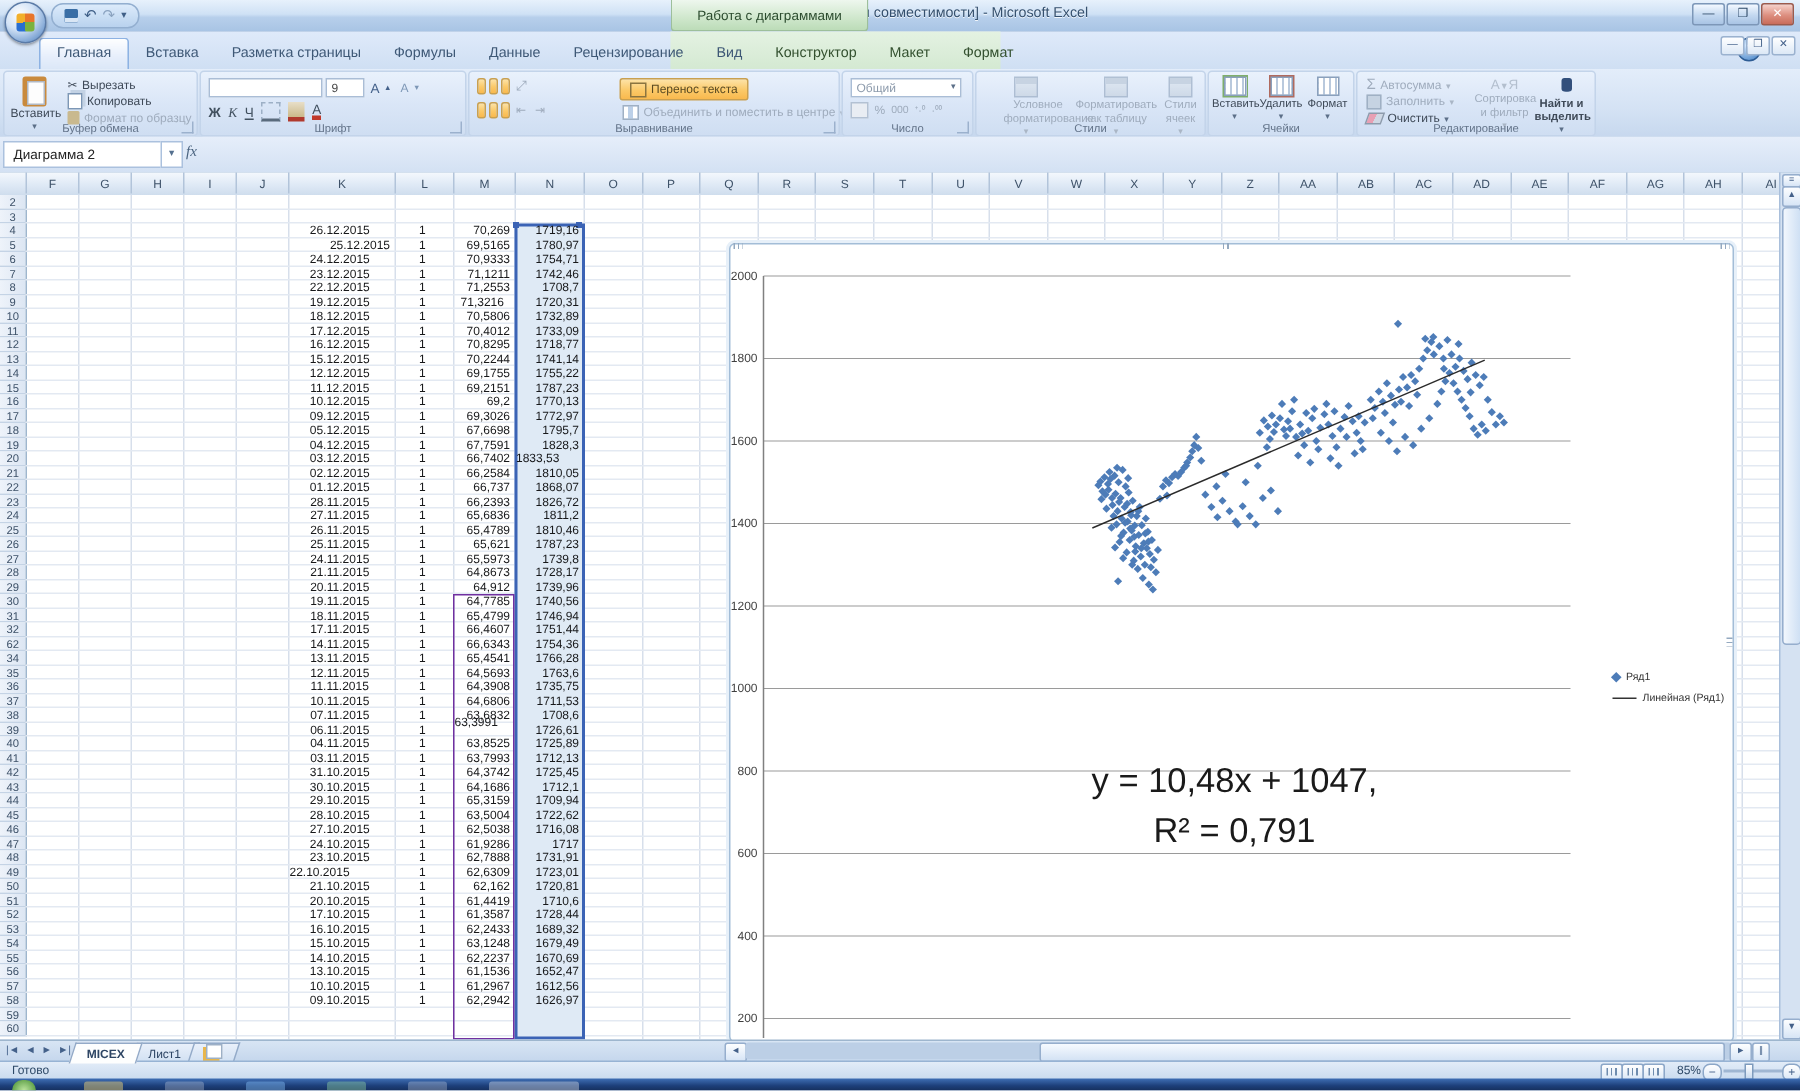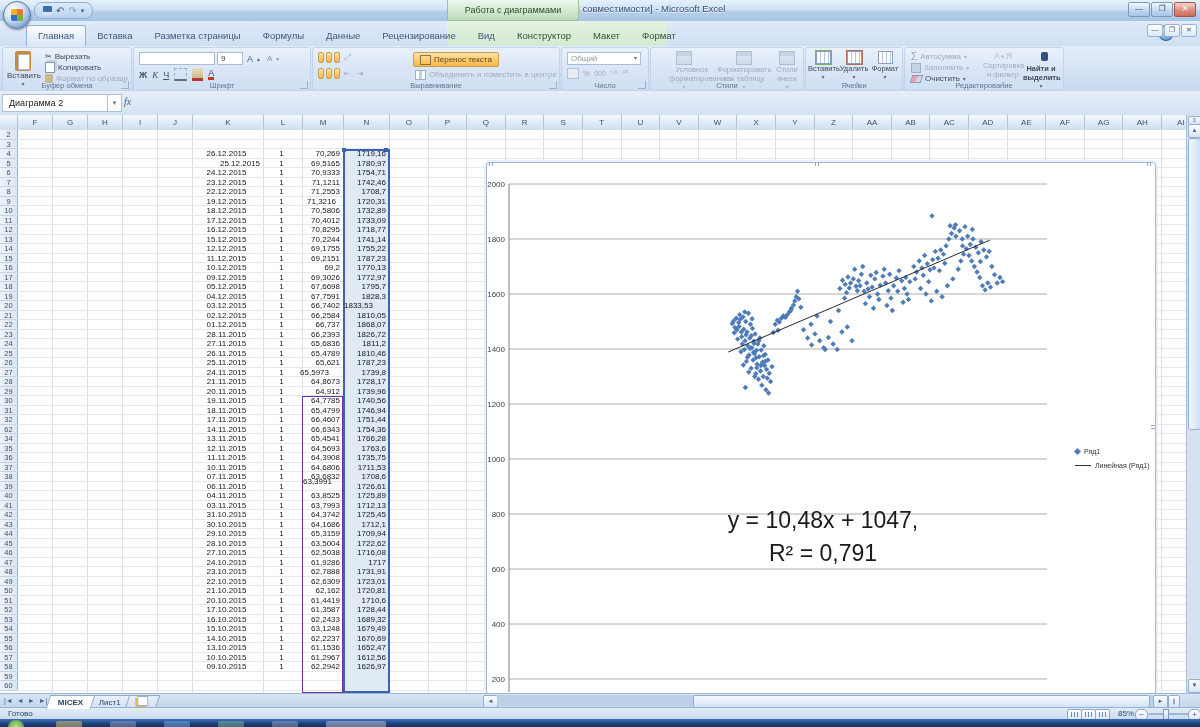--- a/index.html
+++ b/index.html
@@ -636,21 +636,21 @@
     <div class="cellv" style="left: 193px; width: 67px; top: 218.5px; height: 9.5px; line-height: 9.5px; text-align: center; padding-right: 0px; z-index: 3;">26.11.2015</div>
     <div class="cellv" style="left: 264px; width: 35px; top: 218.5px; height: 9.5px; line-height: 9.5px; text-align: center; padding-right: 0px; z-index: 3;">1</div>
     <div class="cellv" style="left: 303px; width: 37px; top: 218.5px; height: 9.5px; line-height: 9.5px; text-align: right; padding-right: 2px; z-index: 3;">65,4789</div>
     <div class="cellv" style="left: 344px; width: 42px; top: 218.5px; height: 9.5px; line-height: 9.5px; text-align: right; padding-right: 4px; z-index: 3;">1810,46</div>
     <div class="cellv" style="left: 193px; width: 67px; top: 228px; height: 9.5px; line-height: 9.5px; text-align: center; padding-right: 0px; z-index: 3;">25.11.2015</div>
     <div class="cellv" style="left: 264px; width: 35px; top: 228px; height: 9.5px; line-height: 9.5px; text-align: center; padding-right: 0px; z-index: 3;">1</div>
     <div class="cellv" style="left: 303px; width: 37px; top: 228px; height: 9.5px; line-height: 9.5px; text-align: right; padding-right: 2px; z-index: 3;">65,621</div>
     <div class="cellv" style="left: 344px; width: 42px; top: 228px; height: 9.5px; line-height: 9.5px; text-align: right; padding-right: 4px; z-index: 3;">1787,23</div>
     <div class="cellv" style="left: 193px; width: 67px; top: 237.5px; height: 9.5px; line-height: 9.5px; text-align: center; padding-right: 0px; z-index: 3;">24.11.2015</div>
     <div class="cellv" style="left: 264px; width: 35px; top: 237.5px; height: 9.5px; line-height: 9.5px; text-align: center; padding-right: 0px; z-index: 3;">1</div>
-    <div class="cellv" style="left: 292px; width: 37px; top: 237.5px; height: 9.5px; line-height: 9.5px; text-align: right; padding-right: 2px; z-index: 3;">65,5973</div>
+    <div class="cellv" style="left: 303px; width: 37px; top: 237.5px; height: 9.5px; line-height: 9.5px; text-align: right; padding-right: 2px; z-index: 3;">65,5973</div>
     <div class="cellv" style="left: 344px; width: 42px; top: 237.5px; height: 9.5px; line-height: 9.5px; text-align: right; padding-right: 4px; z-index: 3;">1739,8</div>
     <div class="cellv" style="left: 193px; width: 67px; top: 247px; height: 9.5px; line-height: 9.5px; text-align: center; padding-right: 0px; z-index: 3;">21.11.2015</div>
     <div class="cellv" style="left: 264px; width: 35px; top: 247px; height: 9.5px; line-height: 9.5px; text-align: center; padding-right: 0px; z-index: 3;">1</div>
     <div class="cellv" style="left: 303px; width: 37px; top: 247px; height: 9.5px; line-height: 9.5px; text-align: right; padding-right: 2px; z-index: 3;">64,8673</div>
     <div class="cellv" style="left: 344px; width: 42px; top: 247px; height: 9.5px; line-height: 9.5px; text-align: right; padding-right: 4px; z-index: 3;">1728,17</div>
     <div class="cellv" style="left: 193px; width: 67px; top: 256.5px; height: 9.5px; line-height: 9.5px; text-align: center; padding-right: 0px; z-index: 3;">20.11.2015</div>
     <div class="cellv" style="left: 264px; width: 35px; top: 256.5px; height: 9.5px; line-height: 9.5px; text-align: center; padding-right: 0px; z-index: 3;">1</div>
     <div class="cellv" style="left: 303px; width: 37px; top: 256.5px; height: 9.5px; line-height: 9.5px; text-align: right; padding-right: 2px; z-index: 3;">64,912</div>
     <div class="cellv" style="left: 344px; width: 42px; top: 256.5px; height: 9.5px; line-height: 9.5px; text-align: right; padding-right: 4px; z-index: 3;">1739,96</div>
     <div class="cellv" style="left: 193px; width: 67px; top: 266px; height: 9.5px; line-height: 9.5px; text-align: center; padding-right: 0px; z-index: 3;">19.11.2015</div>
@@ -722,21 +722,21 @@
     <div class="cellv" style="left: 303px; width: 37px; top: 418px; height: 9.5px; line-height: 9.5px; text-align: right; padding-right: 2px; z-index: 3;">62,5038</div>
     <div class="cellv" style="left: 344px; width: 42px; top: 418px; height: 9.5px; line-height: 9.5px; text-align: right; padding-right: 4px; z-index: 3;">1716,08</div>
     <div class="cellv" style="left: 193px; width: 67px; top: 427.5px; height: 9.5px; line-height: 9.5px; text-align: center; padding-right: 0px; z-index: 3;">24.10.2015</div>
     <div class="cellv" style="left: 264px; width: 35px; top: 427.5px; height: 9.5px; line-height: 9.5px; text-align: center; padding-right: 0px; z-index: 3;">1</div>
     <div class="cellv" style="left: 303px; width: 37px; top: 427.5px; height: 9.5px; line-height: 9.5px; text-align: right; padding-right: 2px; z-index: 3;">61,9286</div>
     <div class="cellv" style="left: 344px; width: 42px; top: 427.5px; height: 9.5px; line-height: 9.5px; text-align: right; padding-right: 4px; z-index: 3;">1717</div>
     <div class="cellv" style="left: 193px; width: 67px; top: 437px; height: 9.5px; line-height: 9.5px; text-align: center; padding-right: 0px; z-index: 3;">23.10.2015</div>
     <div class="cellv" style="left: 264px; width: 35px; top: 437px; height: 9.5px; line-height: 9.5px; text-align: center; padding-right: 0px; z-index: 3;">1</div>
     <div class="cellv" style="left: 303px; width: 37px; top: 437px; height: 9.5px; line-height: 9.5px; text-align: right; padding-right: 2px; z-index: 3;">62,7888</div>
     <div class="cellv" style="left: 344px; width: 42px; top: 437px; height: 9.5px; line-height: 9.5px; text-align: right; padding-right: 4px; z-index: 3;">1731,91</div>
-    <div class="cellv" style="left: 193px; width: 67px; top: 446.5px; height: 27px; line-height: 9.5px; text-align: center; padding-right: 0px; z-index: 3;">22.10.2015</div>
+    <div class="cellv" style="left: 193px; width: 67px; top: 446.5px; height: 27px; line-height: 9.5px; padding-right: 0px; z-index: 3;">22.10.2015</div>
     <div class="cellv" style="left: 264px; width: 35px; top: 446.5px; height: 9.5px; line-height: 9.5px; text-align: center; padding-right: 0px; z-index: 3;">1</div>
     <div class="cellv" style="left: 303px; width: 37px; top: 446.5px; height: 9.5px; line-height: 9.5px; text-align: right; padding-right: 2px; z-index: 3;">62,6309</div>
     <div class="cellv" style="left: 344px; width: 42px; top: 446.5px; height: 9.5px; line-height: 9.5px; text-align: right; padding-right: 4px; z-index: 3;">1723,01</div>
     <div class="cellv" style="left: 193px; width: 67px; top: 456px; height: 9.5px; line-height: 9.5px; text-align: center; padding-right: 0px; z-index: 3;">21.10.2015</div>
     <div class="cellv" style="left: 264px; width: 35px; top: 456px; height: 9.5px; line-height: 9.5px; text-align: center; padding-right: 0px; z-index: 3;">1</div>
     <div class="cellv" style="left: 303px; width: 37px; top: 456px; height: 9.5px; line-height: 9.5px; text-align: right; padding-right: 2px; z-index: 3;">62,162</div>
     <div class="cellv" style="left: 344px; width: 42px; top: 456px; height: 9.5px; line-height: 9.5px; text-align: right; padding-right: 4px; z-index: 3;">1720,81</div>
     <div class="cellv" style="left: 193px; width: 67px; top: 465.5px; height: 9.5px; line-height: 9.5px; text-align: center; padding-right: 0px; z-index: 3;">20.10.2015</div>
     <div class="cellv" style="left: 264px; width: 35px; top: 465.5px; height: 9.5px; line-height: 9.5px; text-align: center; padding-right: 0px; z-index: 3;">1</div>
     <div class="cellv" style="left: 303px; width: 37px; top: 465.5px; height: 9.5px; line-height: 9.5px; text-align: right; padding-right: 2px; z-index: 3;">61,4419</div>

